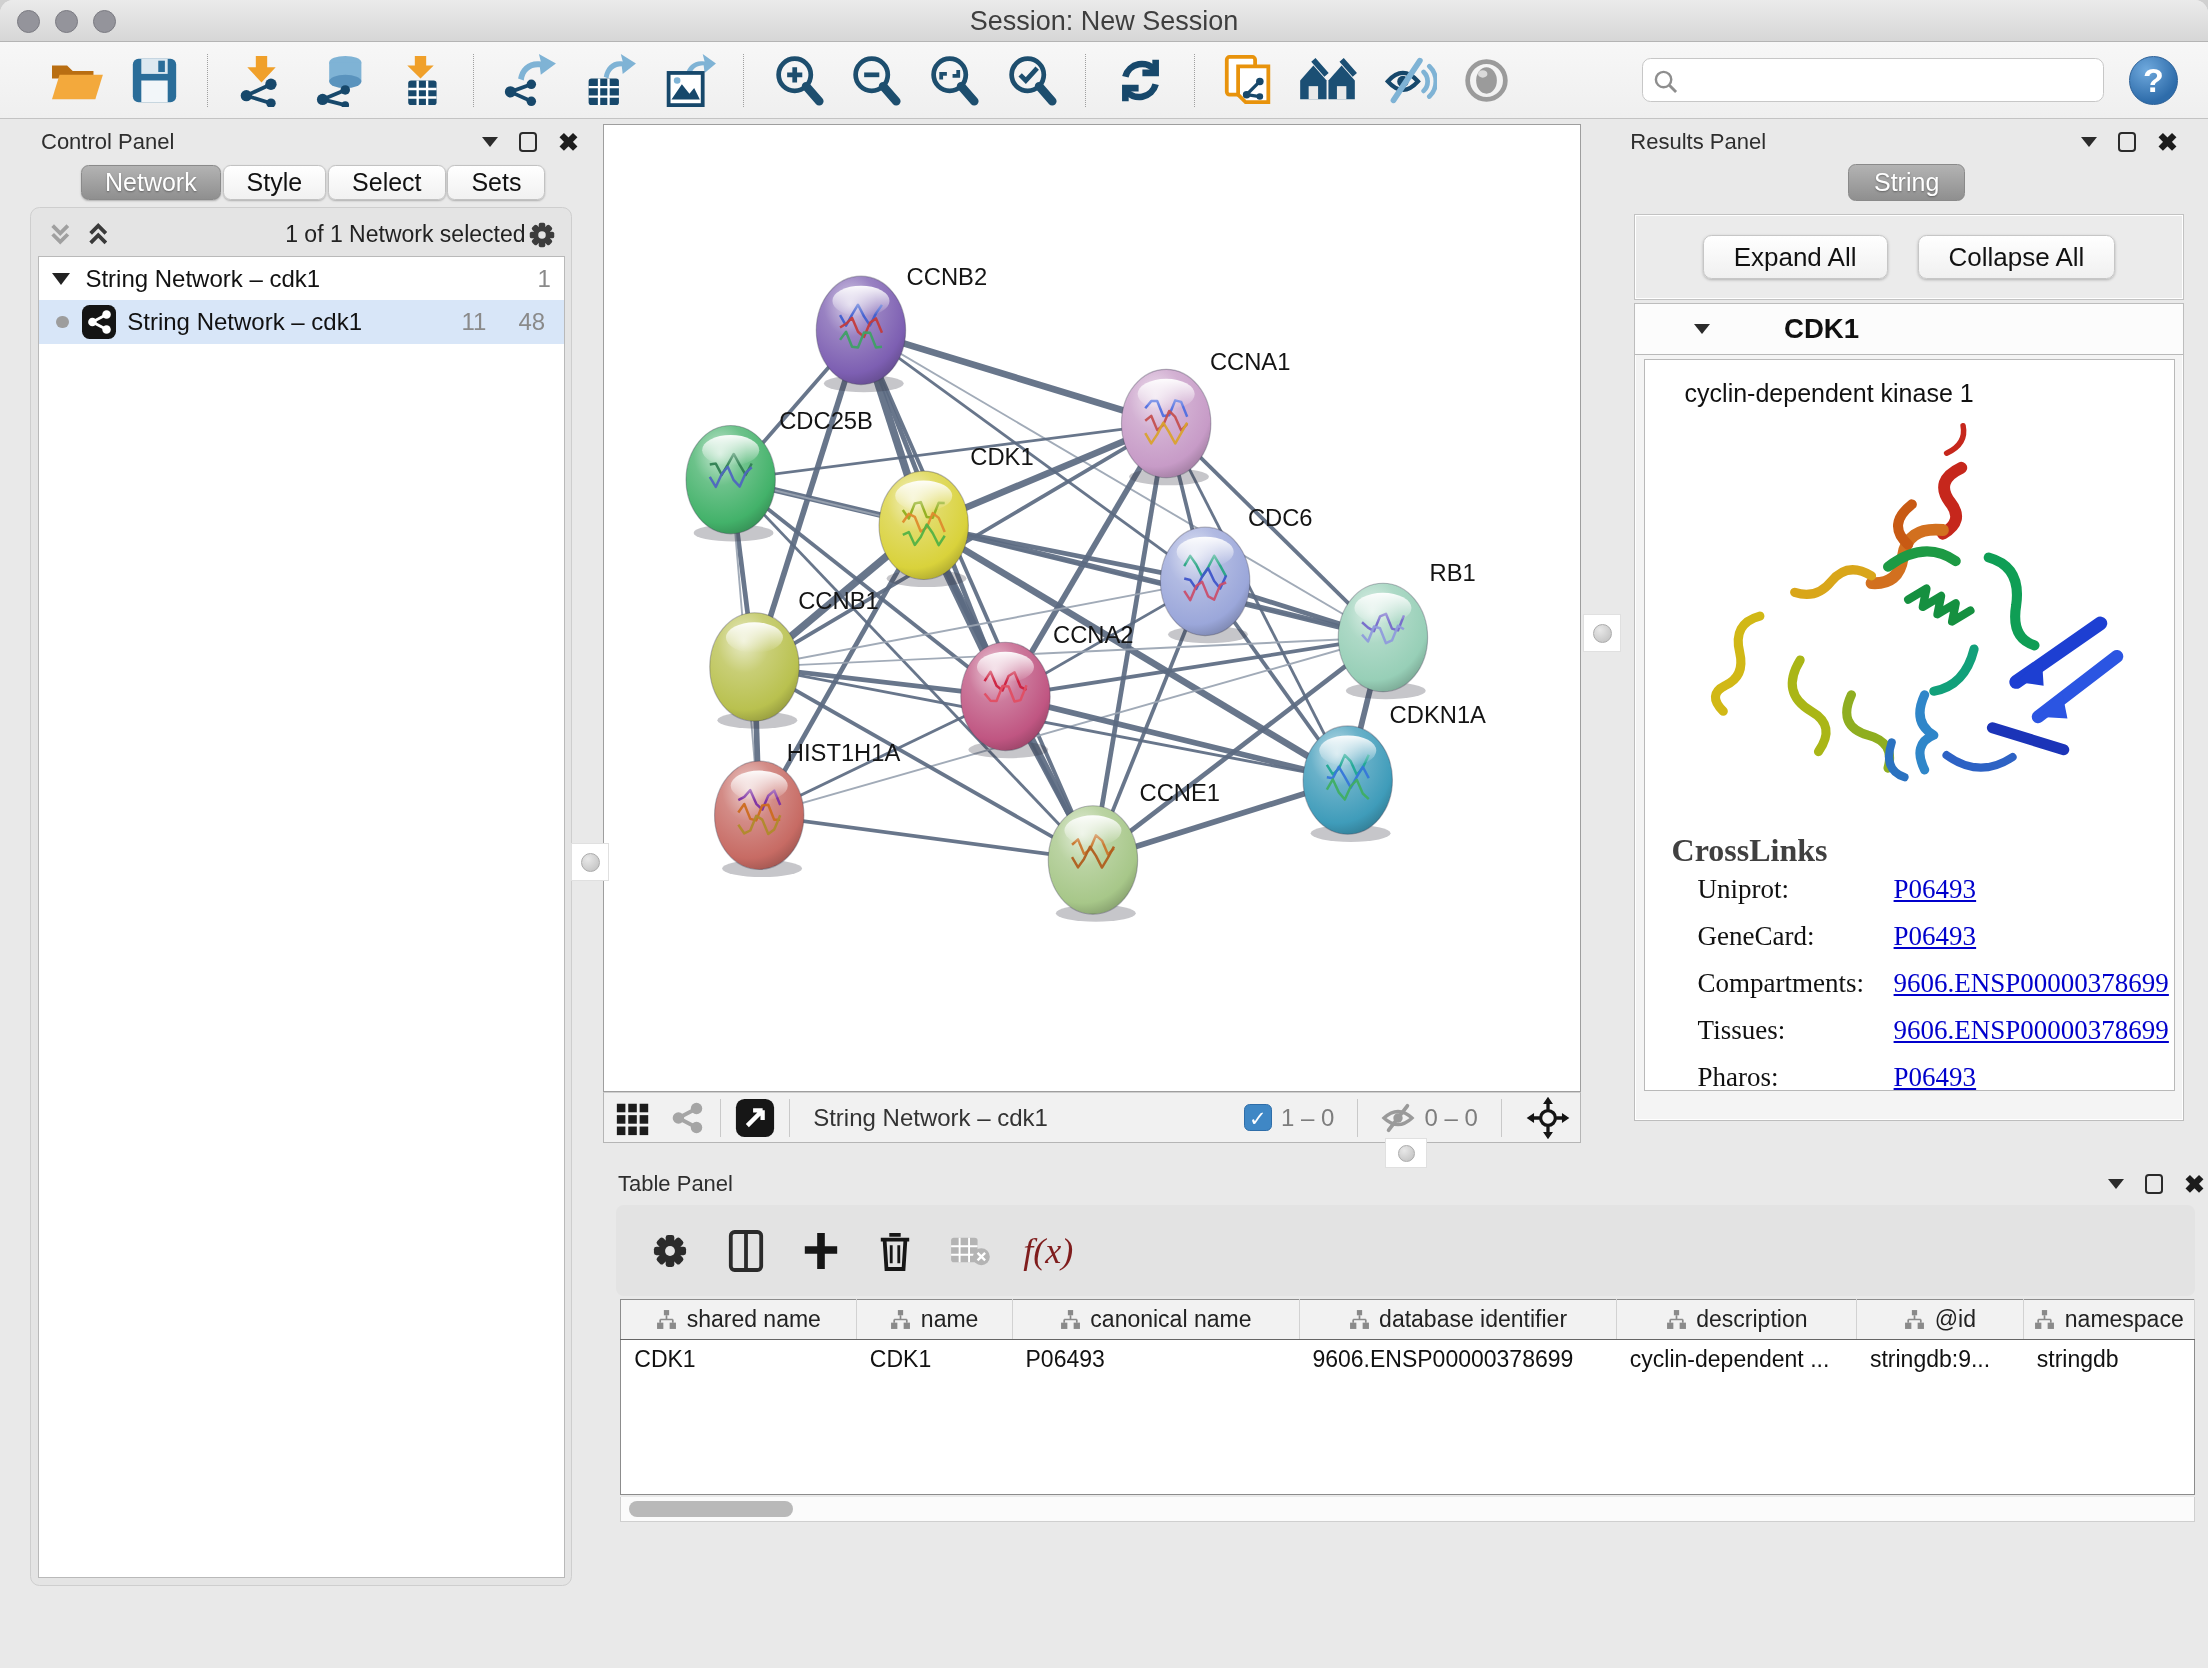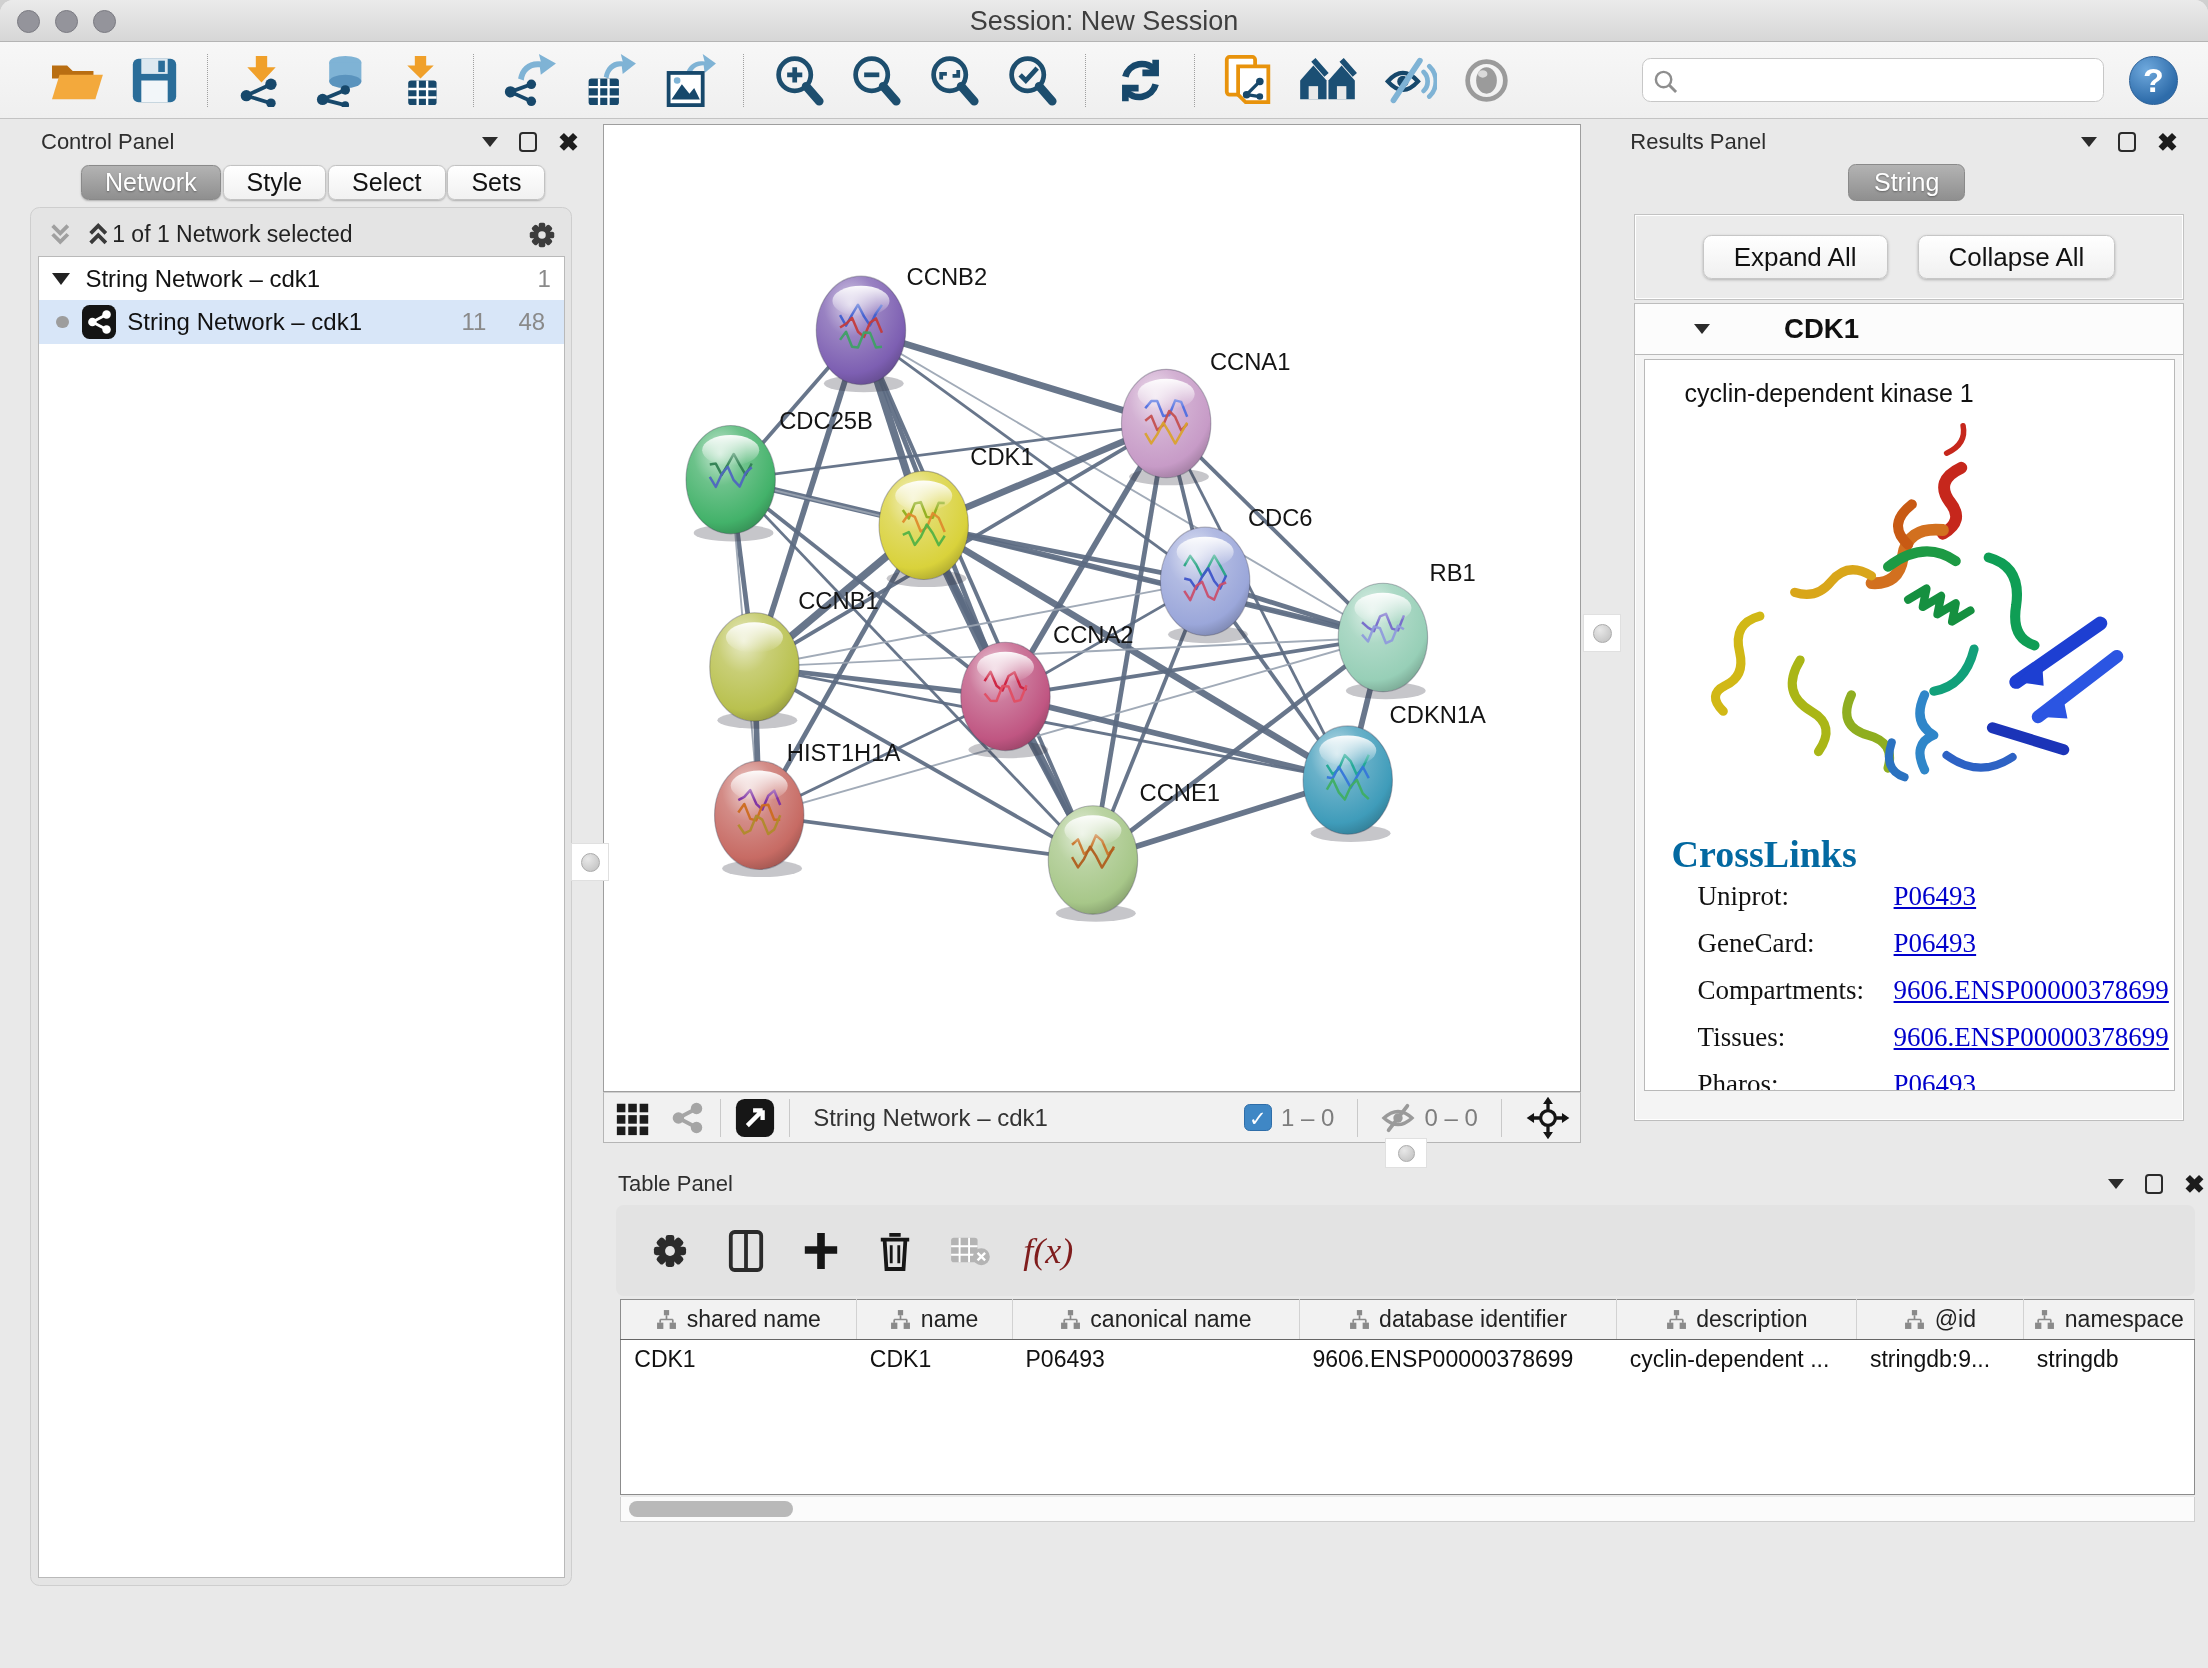--- a/index.html
+++ b/index.html
@@ -38,21 +38,21 @@
   .cp { position:absolute; left:20px; top:119px; width:561px; height:1470px; }
   .cp .paneltitle { position:absolute; left:21px; top:9.5px; }
   .cp-tabs { position:absolute; left:61px; top:46px; display:flex; }
   .seg { height:35px; border:1px solid #c2c2c2; background:linear-gradient(#ffffff,#f1f1f1);
     font-size:25px; color:#111; padding:0 23px; border-radius:7.6px; margin-right:1.9px;
     box-shadow:0 1px 1.9px rgba(0,0,0,.25); cursor:pointer; }
   .seg.active { background:linear-gradient(#b3b3b3,#8f8f8f); color:#fff; border-color:#8a8a8a; text-shadow:0 1px 1.9px rgba(0,0,0,.35); }
   .cp-inner { position:absolute; left:9.5px; top:88px; width:542px; height:1379px;
     background:#e4e4e4; border:1px solid #cecece; border-radius:9.5px; }
   .cp-listhead { position:absolute; left:7.6px; top:7.6px; width:527px; height:38px; display:flex; align-items:center; }
-  .cp-listhead .sel-status { flex:1; text-align:left; font-size:23px; color:#222; }
+  .cp-listhead .sel-status { flex:1; text-align:right; font-size:23px; color:#222; }
   .cp-list { position:absolute; left:7.6px; top:48px; width:527px; height:1322px; background:#fff; border:1px solid #b9b9b9; }
   .treerow1 { display:flex; align-items:center; height:43px; padding:0 13.3px; font-size:24px; color:#111; }
   .treerow2 { display:flex; align-items:center; height:44px; padding:0 9.5px; font-size:24px; color:#111; background:#d8e6f8; }
   .tcount { color:#8a8a8a; }
   .tdot { width:12.4px; height:12.4px; border-radius:50%; background:#9d9d9d; margin:0 13.3px 0 7.6px; }
   .shareblk { width:34px; height:34px; border-radius:7.6px; background:#141414; margin-right:11.4px; flex:none; }
 
   
   .canvas { position:absolute; left:603px; top:124px; width:978px; height:968px; background:#fff; border:1px solid #9e9e9e; }
   .netbar { position:absolute; left:603px; top:1092px; width:978px; height:51px; background:#f1f1f1;
@@ -79,21 +79,21 @@
     background:linear-gradient(#ffffff,#f0f0f0); border:1px solid #c6c6c6; border-radius:8.6px;
     box-shadow:0 1px 2.9px rgba(0,0,0,.25); cursor:pointer; }
   .rp-secbox { position:absolute; left:17px; top:184px; width:550px; height:818px;
     background:#f4f4f4; border:1px solid #bdbdbd; box-shadow:inset 0 0 0 1px #fff; }
   .rp-sechead { height:51px; background:#fcfcfc; border-bottom:1px solid #b9b9b9; display:flex; align-items:center; }
   .rp-sechead .tri-down { margin-left:59px; }
   .genename { font-size:27.6px; font-weight:bold; color:#111; margin-left:74px; }
   .rp-body { position:absolute; left:8.6px; top:55px; width:531px; height:732px; background:#fff; border:1px solid #b9b9b9; overflow:hidden; }
   .genedesc { font-size:25px; color:#111; margin:19px 0 0 40px; }
   .ribbonwrap { margin:9.5px 0 0 27px; }
-  .xl-head { font-family:"Liberation Serif", serif; font-weight:bold; font-size:38px; color:#0369a1; margin:13.3px 0 5.7px 27px; }
+  .xl-head { font-family:"Liberation Serif", serif; font-weight:bold; font-size:32px; color:#404040; margin:13.3px 0 5.7px 27px; }
   .xl-row { display:flex; font-family:"Liberation Serif", serif; font-size:27px; margin:0 0 16px 53px; }
   .xl-row .xl-label { width:196px; color:#111; flex:none; }
   .xl-row a { color:#0000cc; text-decoration:underline; }
 
   
   .tp { position:absolute; left:603px; top:1163px; width:1605px; height:444px; }
   .tp .paneltitle { position:absolute; left:15px; top:7.6px; }
   .tp-toolbar { position:absolute; left:13.3px; top:42px; width:1579px; height:91px; background:#e3e3e3; border-radius:7.6px;
     display:flex; align-items:center; gap:28.5px; padding-left:28.5px; }
   .tp-toolbar .tbtn { margin:0; }

